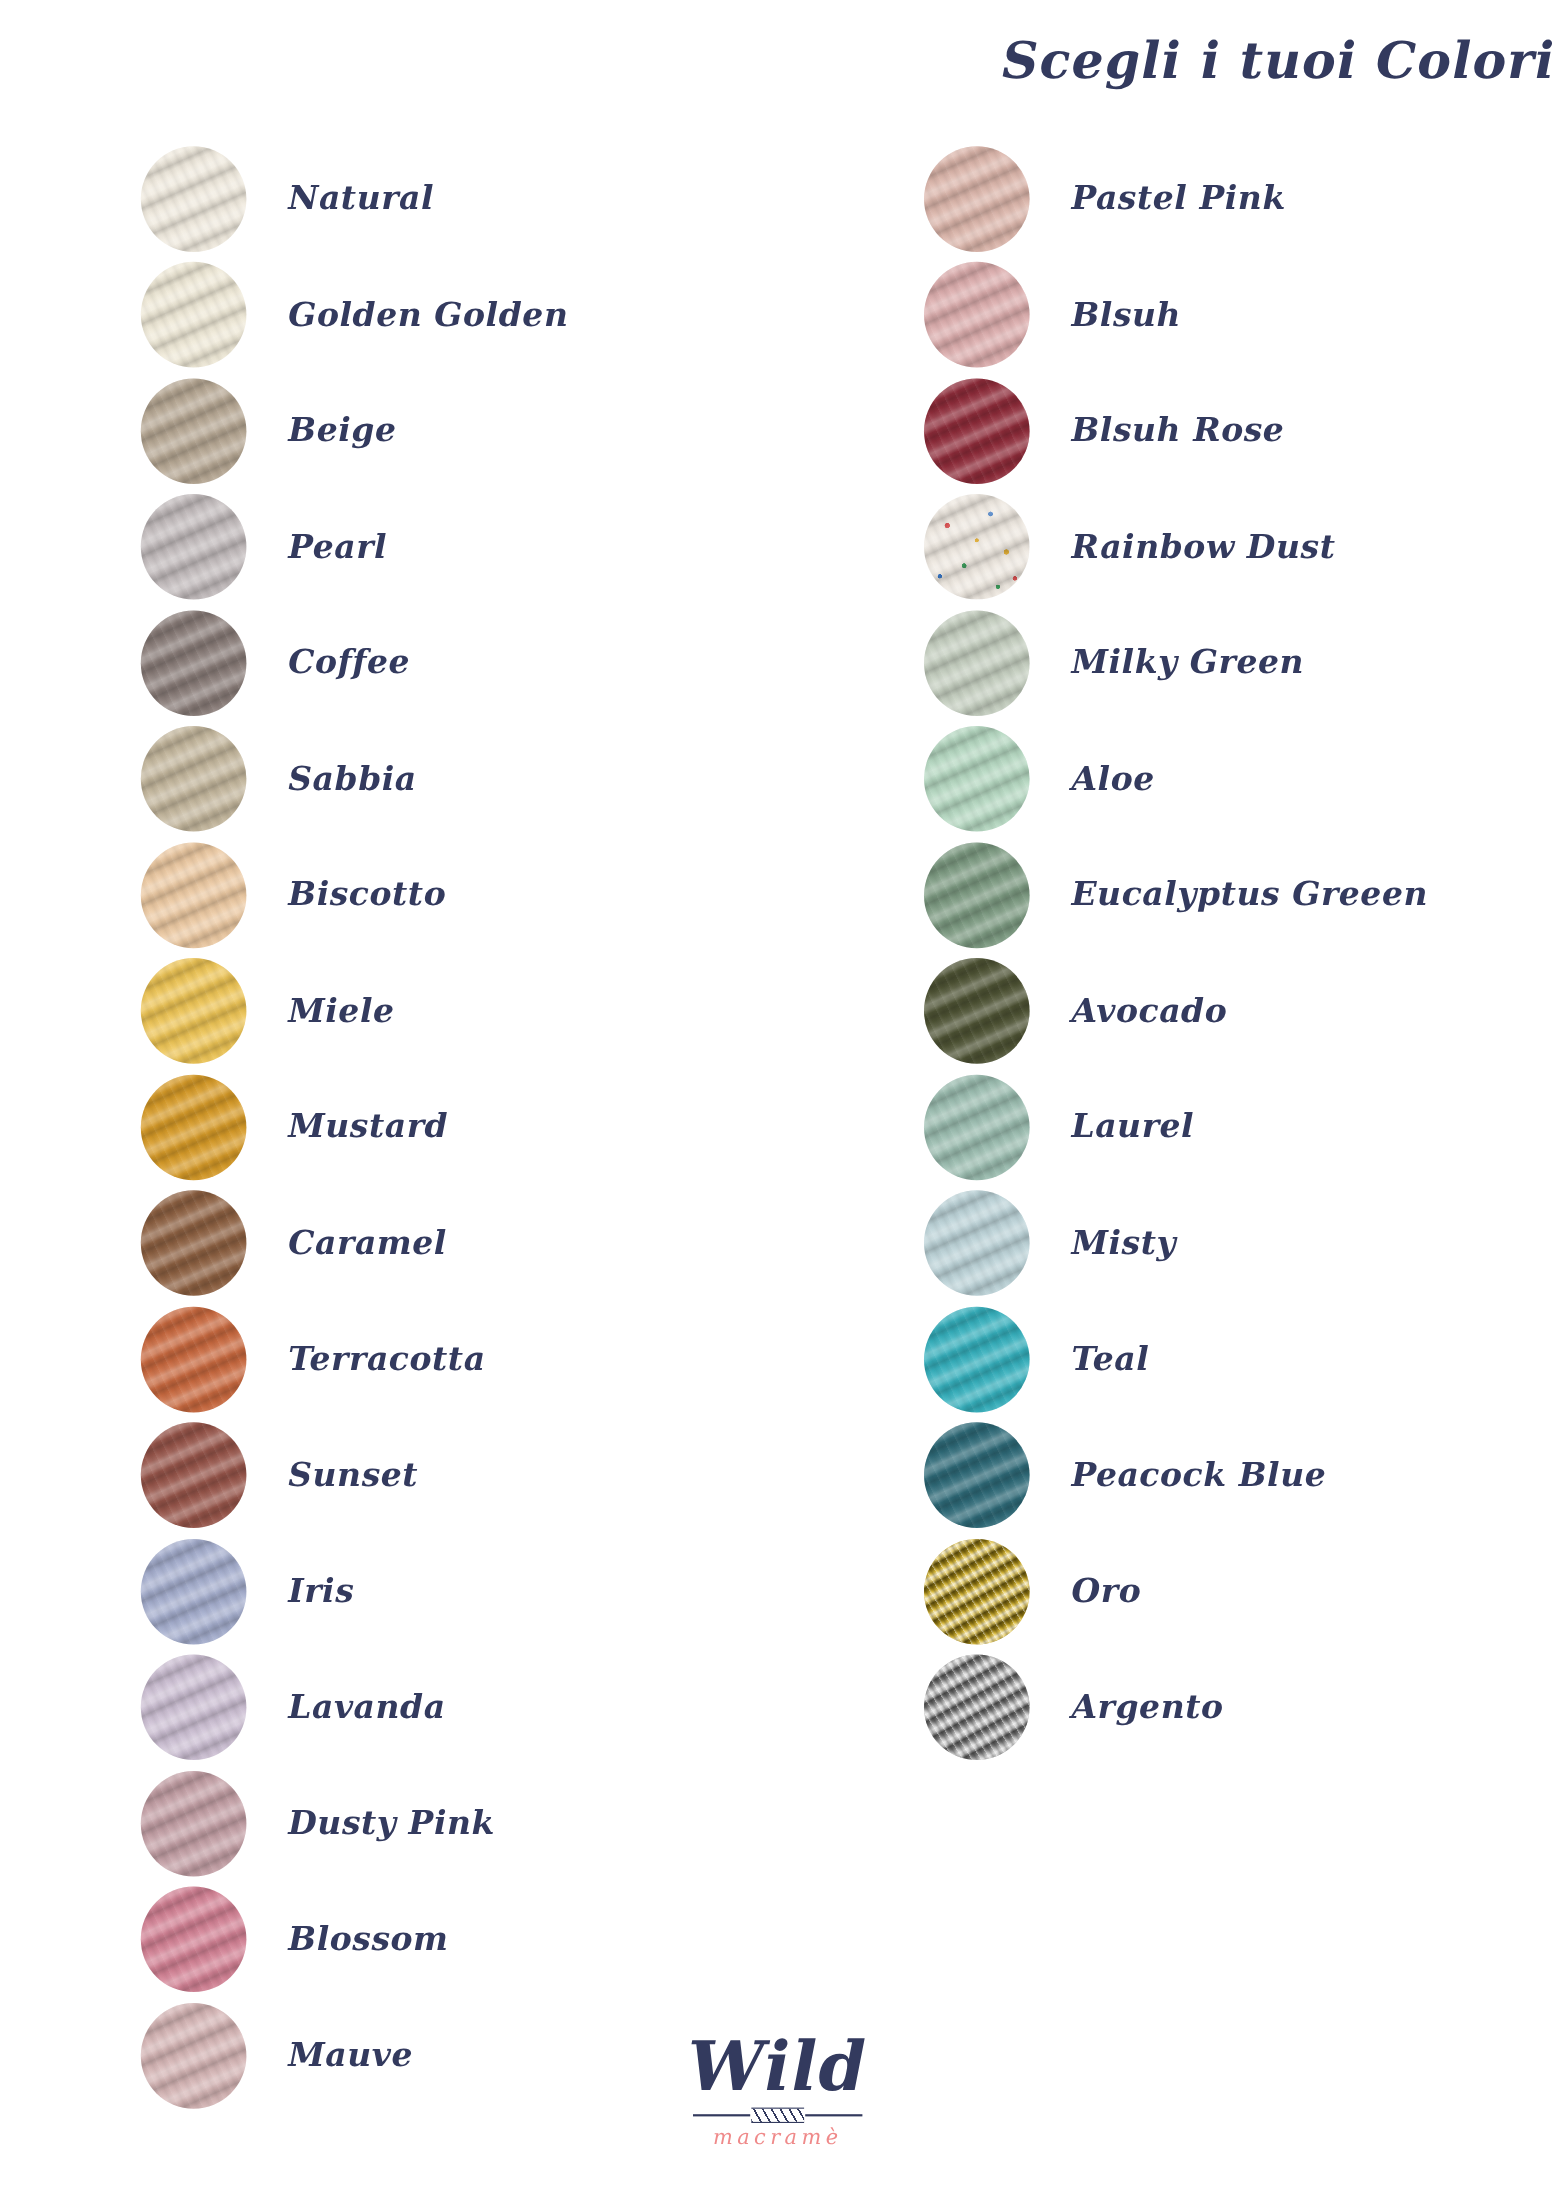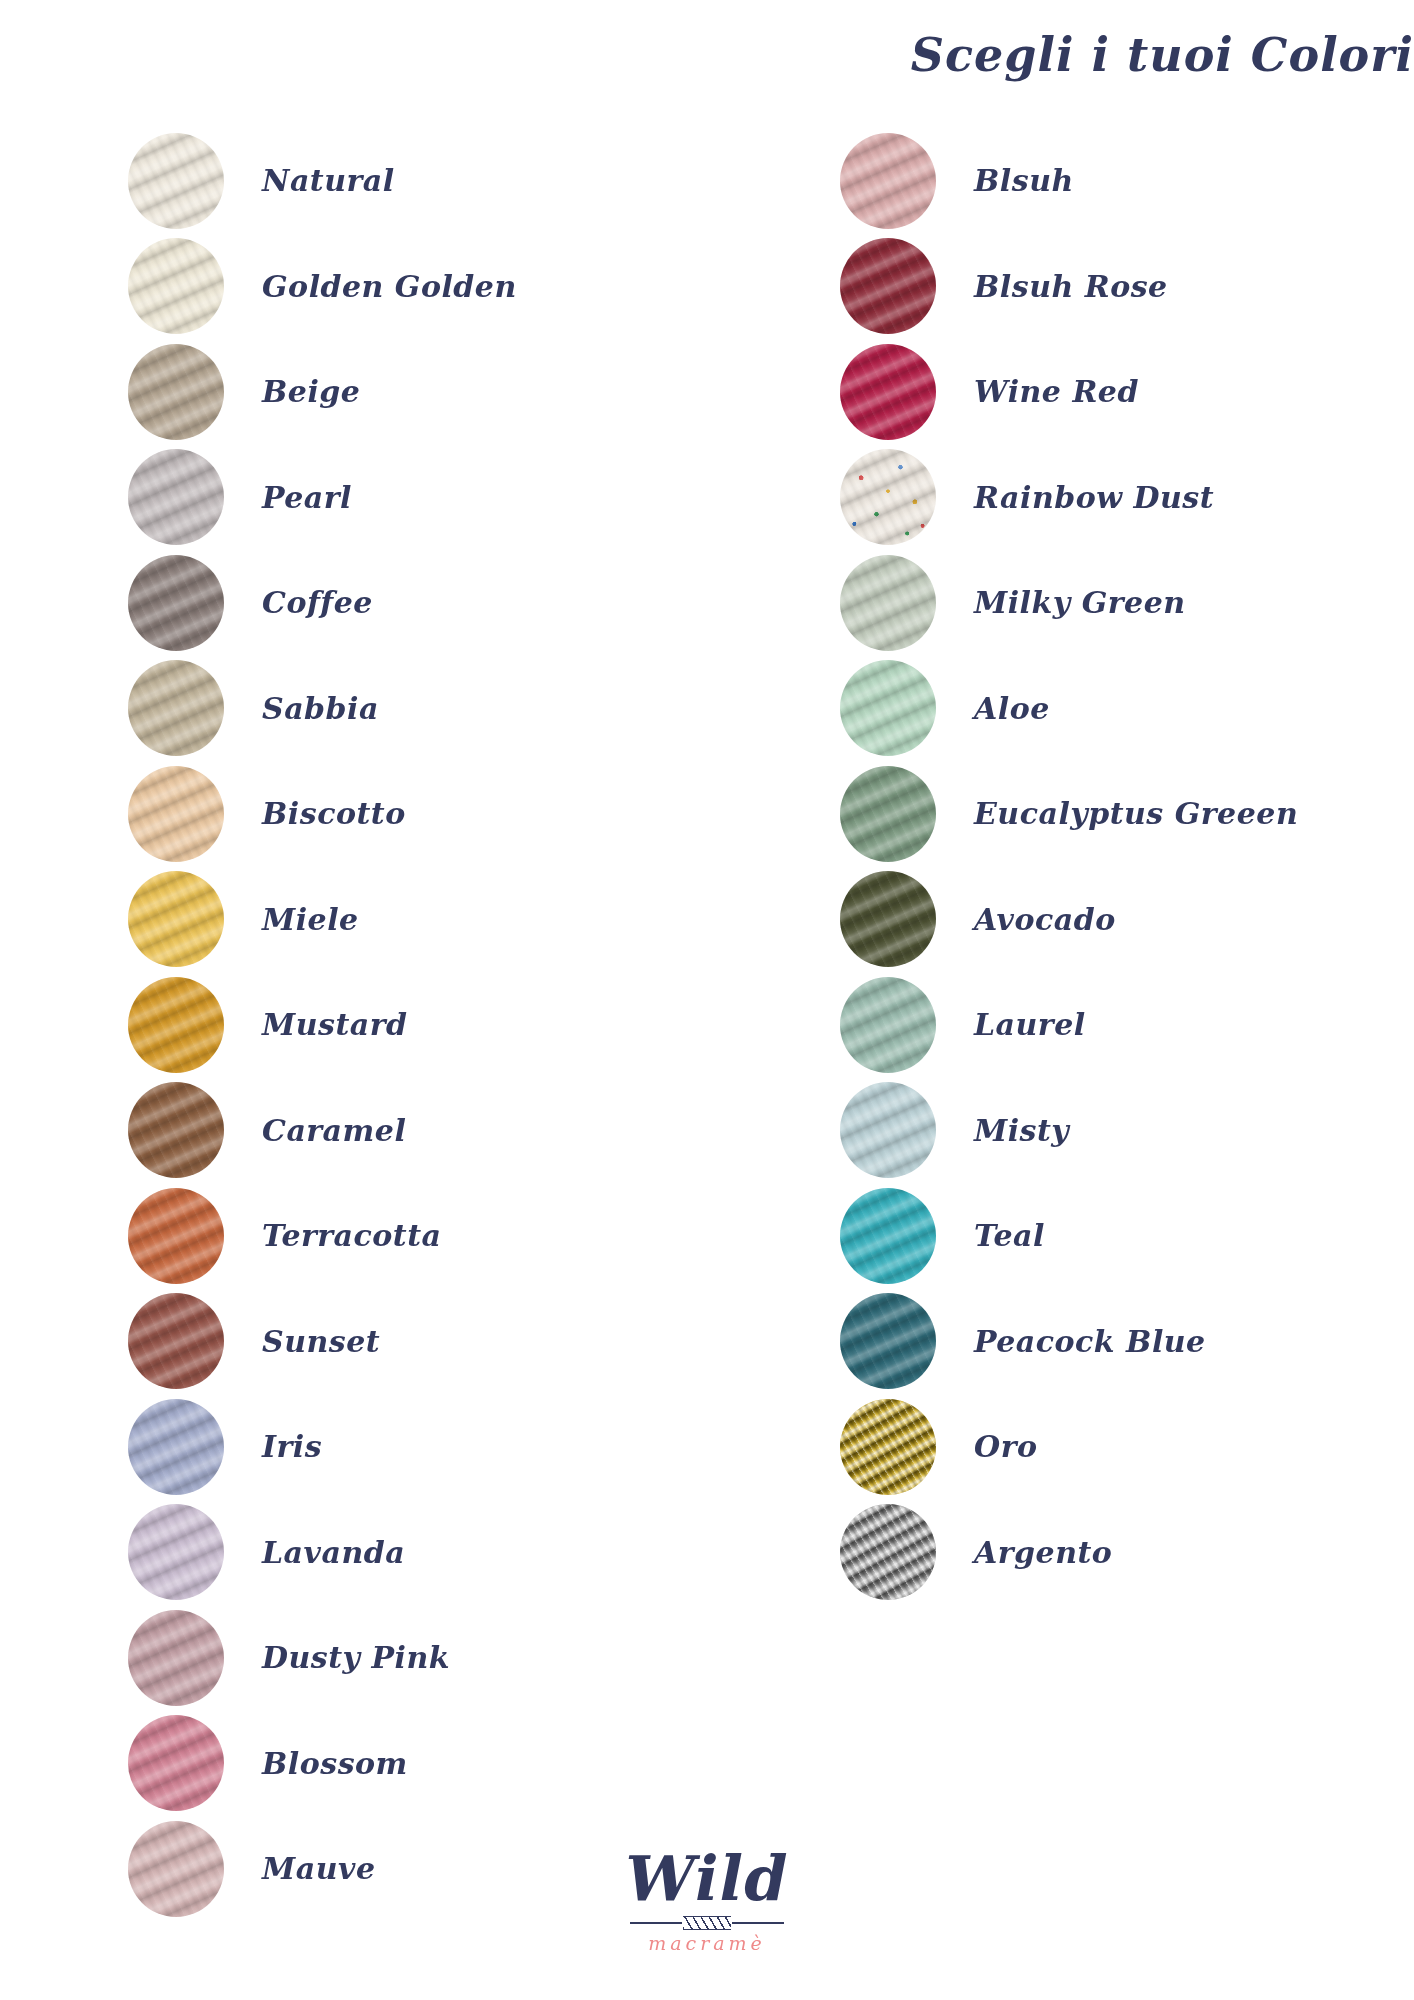--- a/index.html
+++ b/index.html
@@ -272,30 +272,30 @@
           <div class="swatch" style="background-color: rgb(211, 130, 149);"></div>
           <div class="label">Blossom</div>
         </div>
         <div class="row">
           <div class="swatch" style="background-color: rgb(213, 181, 181);"></div>
           <div class="label">Mauve</div>
         </div>
       </div>
     <div class="col col-right">
         <div class="row">
+          <div class="swatch" style="background-color: rgb(220, 182, 171);"></div>
+          <div class="label">Pastel Pink</div>
+        </div>
+        <div class="row">
           <div class="swatch" style="background-color: rgb(220, 173, 173);"></div>
           <div class="label">Blsuh</div>
         </div>
         <div class="row">
           <div class="swatch" style="background-color: rgb(143, 44, 58);"></div>
           <div class="label">Blsuh Rose</div>
-        </div>
-        <div class="row">
-          <div class="swatch" style="background-color: rgb(181, 31, 73);"></div>
-          <div class="label">Wine Red</div>
         </div>
         <div class="row">
           <div class="swatch speckled" style="background-color: rgb(238, 232, 224);"></div>
           <div class="label">Rainbow Dust</div>
         </div>
         <div class="row">
           <div class="swatch" style="background-color: rgb(197, 207, 192);"></div>
           <div class="label">Milky Green</div>
         </div>
         <div class="row">

